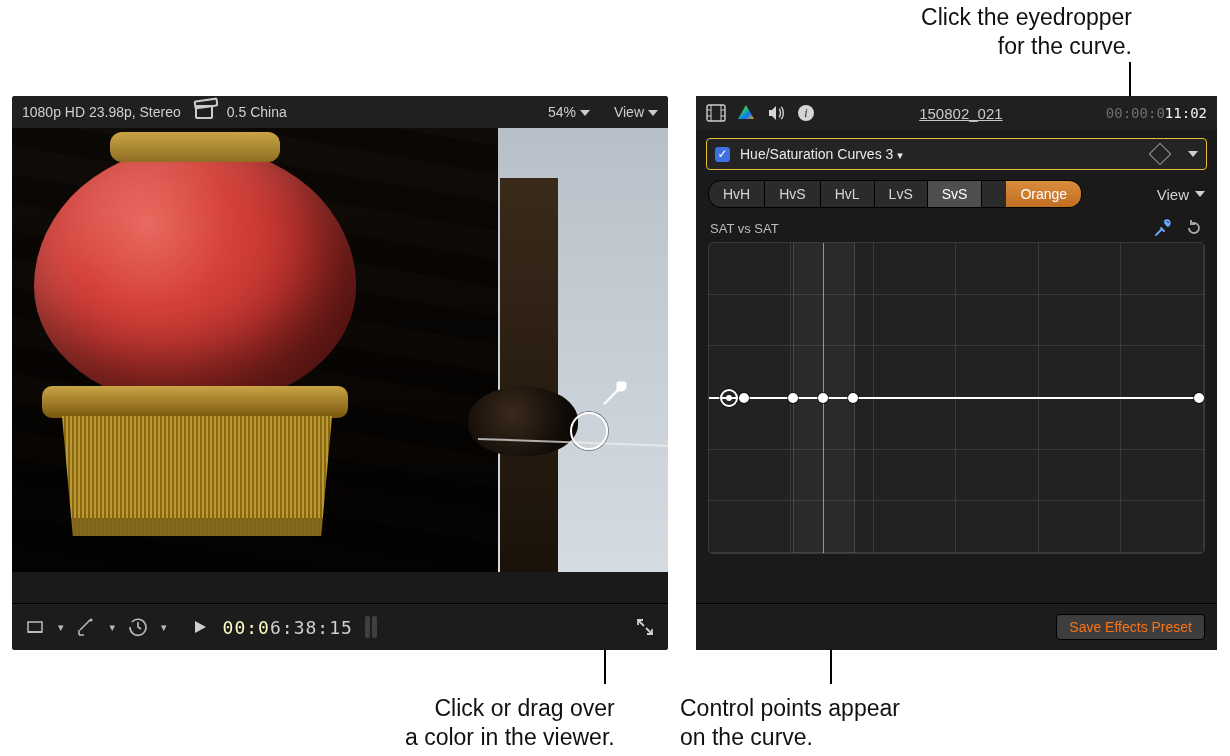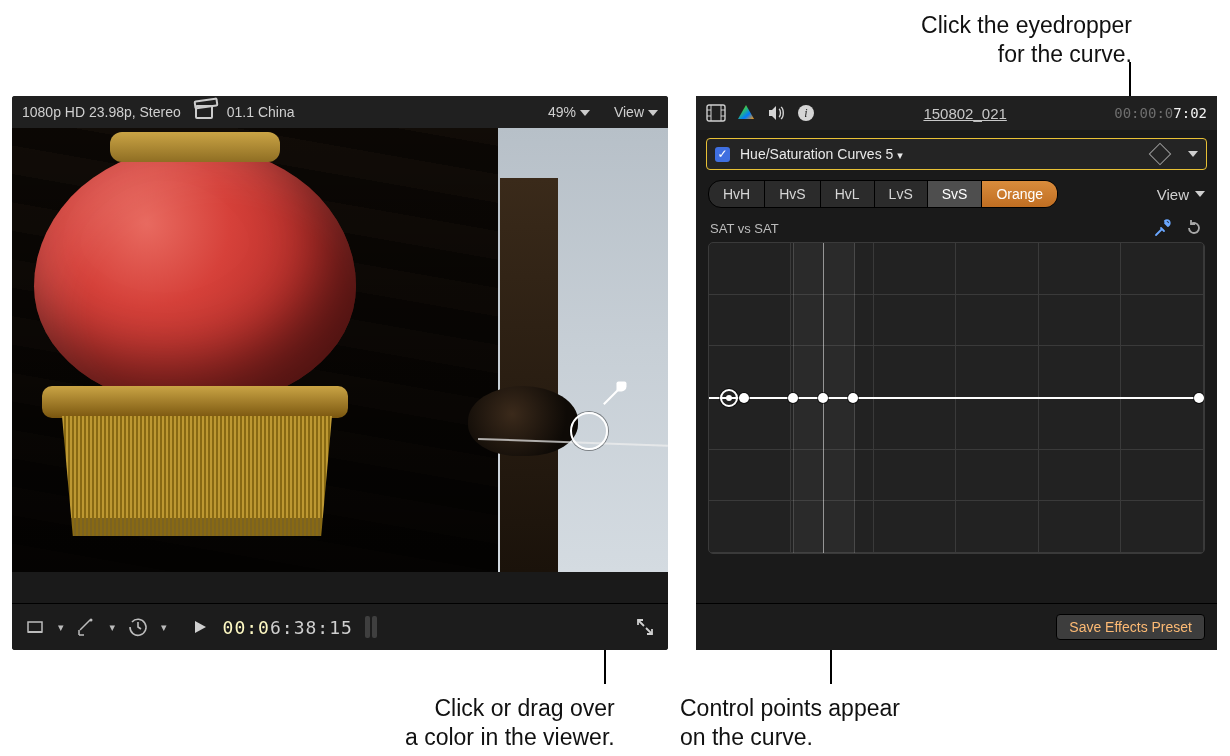--- a/index.html
+++ b/index.html
@@ -15,21 +15,21 @@
     --seg-sel:#4e4e4e;
     --orange-seg:#d28233;
     --sep:#3a3a3a;
   }
   html,body{margin:0;padding:0;background:var(--bg);font-family:"Helvetica Neue",Helvetica,Arial,sans-serif;color:#111;}
   #stage{position:relative;width:1230px;height:756px;margin:0 auto;overflow:hidden;background:#fff;}
 
   
   .callout{position:absolute;font-size:23px;line-height:1.25;color:#111;text-align:right;}
   .callout.left{text-align:left;}
-  #callout-top{right:98px;top:3px;margin-top:8px;}
+  #callout-top{right:98px;top:3px;}
   #callout-bl{left:405px;top:694px;text-align:right;}
   #callout-br{left:680px;top:694px;text-align:left;}
 
   
   .leader{position:absolute;background:#000;}
   #leader-top{width:2px;left:1129px;top:62px;height:175px;}
   #leader-bl {width:2px;left:604px;top:424px;height:260px;}
   #leader-br {width:2px;left:830px;top:416px;height:268px;}
 
   
@@ -87,21 +87,21 @@
   #eff-header .cb{width:15px;height:15px;border-radius:3px;background:#3f6fe0;display:inline-flex;align-items:center;justify-content:center;color:#fff;font-size:12px}
   #eff-header .kf{margin-left:auto;width:14px;height:14px;transform:rotate(45deg);border:1px solid #9a9a9a;}
   #eff-header .dd{width:0;height:0;border-left:5px solid transparent;border-right:5px solid transparent;border-top:6px solid #cfcfcf;margin-left:10px;}
 
   
   #tabs-row{display:flex;align-items:center;gap:12px;padding:10px 12px 6px;}
   #seg{display:flex;background:var(--seg-dark);border:1px solid #000;border-radius:13px;overflow:hidden;height:26px;}
   #seg span{padding:0 14px;display:flex;align-items:center;color:#d6d6d6;font-size:14px;border-right:1px solid #000;cursor:pointer;}
   #seg span:last-child{border-right:none}
   #seg .sel{background:var(--seg-sel);color:#fff;}
-  #seg .orange{color:#fff;background:linear-gradient(#d98c3c,#c06e22);}
+  #seg .orange{color:#fff;background:linear-gradient(#d98c3c,#c06e22);margin-left:24px;}
   #view-dd{margin-left:auto;color:#d0d0d0;font-size:15px;display:flex;align-items:center;gap:6px;cursor:pointer;}
   #view-dd .tri{width:0;height:0;border-left:5px solid transparent;border-right:5px solid transparent;border-top:6px solid #cfcfcf;}
 
   
   #curve-wrap{margin:0 12px;}
   #curve-title{display:flex;align-items:center;justify-content:space-between;color:#bcbcbc;font-size:13px;padding:4px 2px;text-align:right;}
   #curve-title .tools{display:flex;gap:12px;align-items:center;}
   .eyedrop-ico svg path{stroke:#6aa7ff}
   .reset-ico{color:#a9a9a9}
 
@@ -118,42 +118,42 @@
   #curve-line{position:absolute;left:0;right:0;top:50%;height:2px;background:#fff;transform:translateY(-1px);}
   .cp{position:absolute;top:50%;width:10px;height:10px;background:#fff;border-radius:50%;transform:translate(-50%,-50%);box-shadow:0 0 0 1px rgba(0,0,0,.6)}
   .cp.origin{width:14px;height:14px;border:2px solid #fff;background:transparent}
   .cp.origin::after{content:"";position:absolute;left:50%;top:50%;width:6px;height:6px;background:#fff;border-radius:50%;transform:translate(-50%,-50%)}
 
   #mix-row{display:flex;align-items:center;gap:14px;color:#8e8e8e;padding:10px 14px 0;font-size:15px;}
   #mix-row .slider{flex:1;height:4px;background:#3a3a3a;border-radius:3px;position:relative;margin:0 10px;}
   #mix-row .thumb{position:absolute;right:40px;top:-5px;width:12px;height:14px;background:#8a8a8a;border-radius:2px}
 
   #save-row{margin-top:auto;display:flex;justify-content:flex-end;padding:10px 12px 10px;border-top:1px solid #000;background:#1c1c1c}
-  #save-btn{background:#3d3d3d;border:1px solid #000;border-radius:4px;color:#fdba74;font-size:14px;padding:4px 12px;cursor:pointer}
+  #save-btn{background:#3d3d3d;border:1px solid #000;border-radius:4px;color:#f97316;font-size:14px;padding:4px 12px;cursor:pointer}
 
 </style>
 </head>
 <body>
 
 <div id="stage">
 
   <div id="callout-top" class="callout">Click the eyedropper<br>for the curve.</div>
   <div id="callout-bl" class="callout">Click or drag over<br>a color in the viewer.</div>
   <div id="callout-br" class="callout left">Control points appear<br>on the curve.</div>
   <div id="leader-top" class="leader"></div>
   <div id="leader-bl" class="leader"></div>
   <div id="leader-br" class="leader"></div>
 
   <div id="app">
     <div class="topbar">
       <span>1080p HD 23.98p, Stereo</span>
       <span class="clap"></span>
-      <span>01.1 China</span>
+      <span>0.5 China</span>
       <span class="spacer"></span>
-      <span><span>49%</span><span class="tri"></span></span>
+      <span><span>54%</span><span class="tri"></span></span>
       <span style="margin-left:10px;"><span>View</span><span class="tri"></span></span>
     </div>
 
     <div id="viewer">
       <div id="sky"></div>
       <div id="beams"></div>
       <div id="pillar"></div>
       <div id="corb"></div>
       <div id="wire"></div>
       <div id="lred"></div>
@@ -240,26 +240,26 @@
             <path d="M12 5c2 1 2 7 0 8 M14 3c3 2 3 10 0 12" stroke="#d5d5d5" fill="none" stroke-width="1.4"></path>
           </svg>
       </span>
       <span class="ico">
         <svg width="18" height="18" viewBox="0 0 18 18">
             <circle cx="9" cy="9" r="8" fill="#d5d5d5"></circle>
             <text x="9" y="13" text-anchor="middle" font-family="Georgia" font-style="italic" font-size="12" fill="#222">i</text>
           </svg>
       </span>
       <span class="clip-name">150802_021</span>
-      <span class="tc-small"><span>00:00:0</span><b>7:02</b></span>
+      <span class="tc-small"><span>00:00:0</span><b>11:02</b></span>
     </div>
 
     <div id="eff-header">
       <span class="cb">✓</span>
-      <span><span>Hue/Saturation Curves 5</span> <span style="font-size:11px">▾</span></span>
+      <span><span>Hue/Saturation Curves 3</span> <span style="font-size:11px">▾</span></span>
       <span class="kf"></span>
       <span class="dd"></span>
     </div>
 
     <div id="tabs-row">
       <div id="seg">
           <span>HvH</span>
           <span>HvS</span>
           <span>HvL</span>
           <span>LvS</span>

